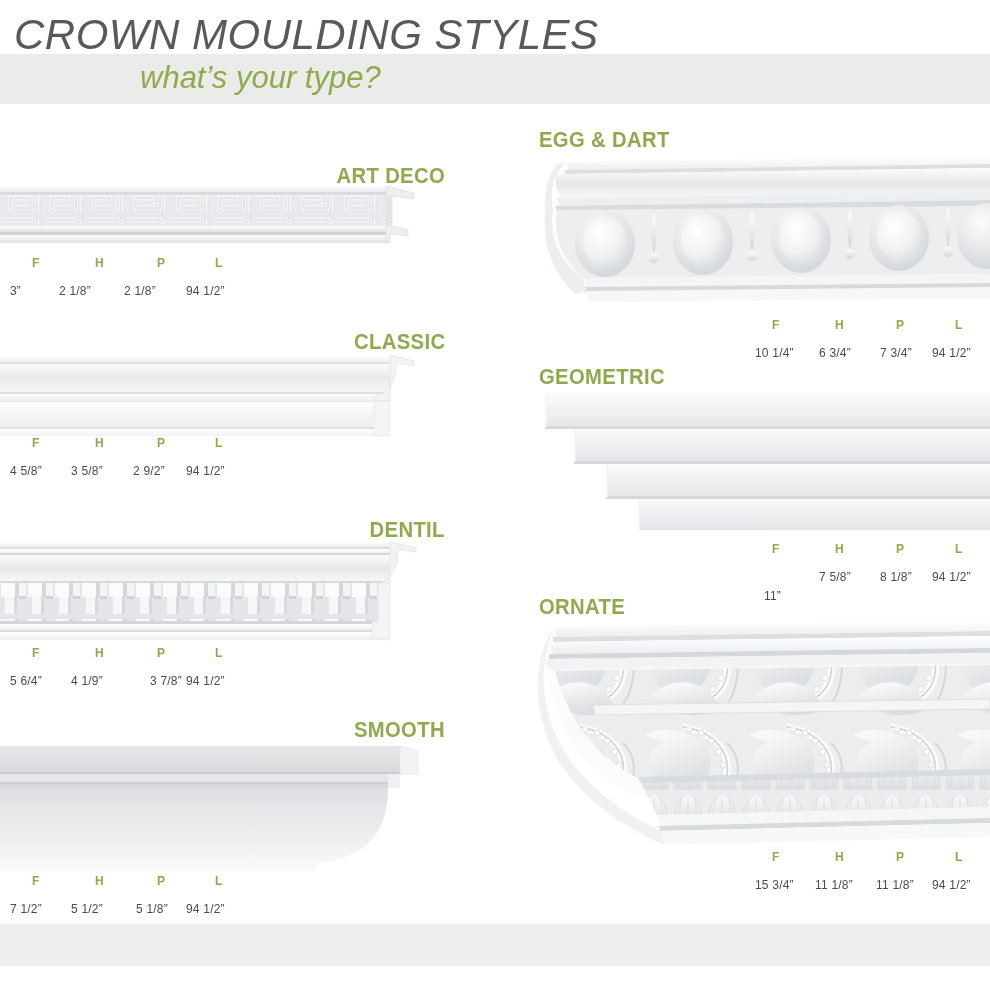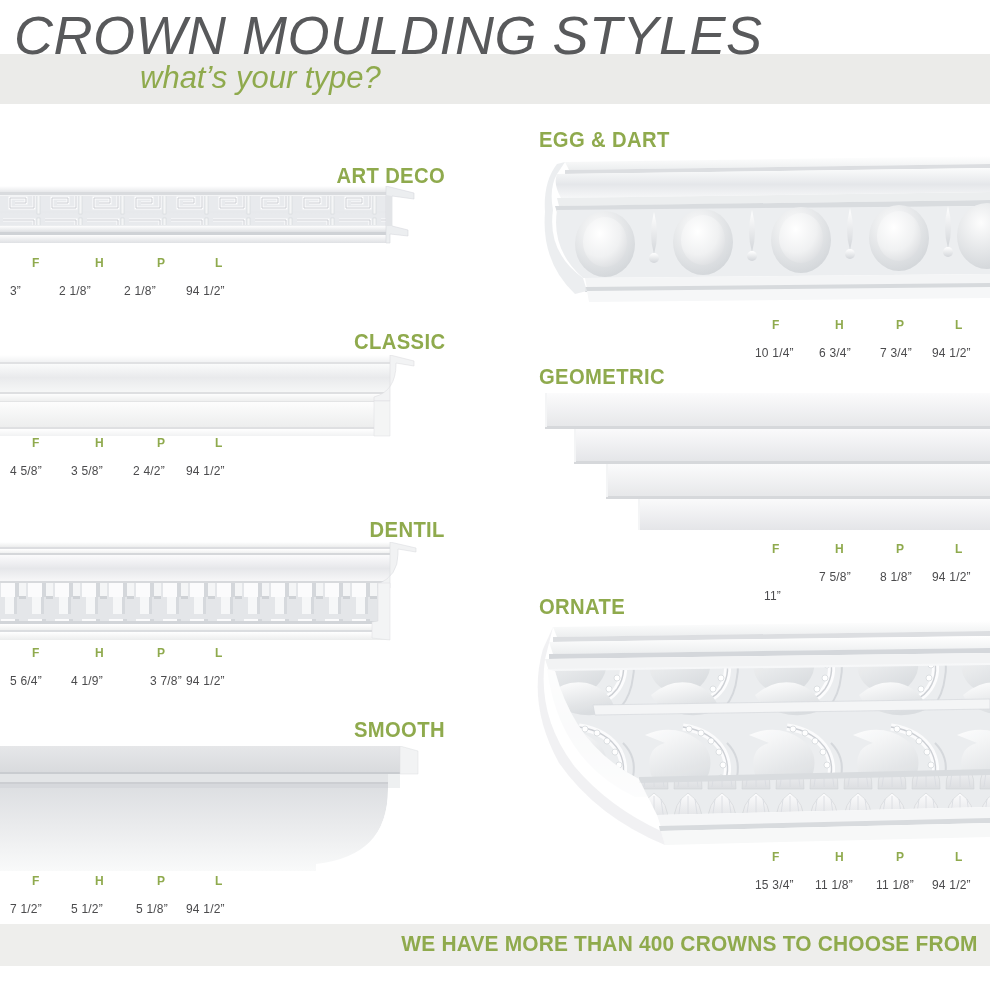--- a/index.html
+++ b/index.html
@@ -12,21 +12,21 @@
   }
   .page{position:relative;width:990px;height:990px;overflow:hidden;background:#fff;}
 
   
   .header-band{
     position:absolute;left:0;top:54px;width:990px;height:50px;
     background:#ebebe9;
   }
   .title{
     position:absolute;left:14px;top:13px;
-    font-size:54px;line-height:44px;
+    font-size:42px;line-height:44px;
     font-style:italic;font-weight:300;
     letter-spacing:0.5px;
     color:#58595b;
     white-space:nowrap;
     font-stretch:condensed;
   }
   .subtitle{
     position:absolute;left:140px;top:61px;
     font-size:31px;line-height:34px;
     font-style:italic;font-weight:400;
@@ -182,21 +182,21 @@
     <div class="spec" style="left:6px;top:106px;">
       <div class="spec-row">
         <span class="spec-letter" style="left:26px;">F</span>
         <span class="spec-letter" style="left:89px;">H</span>
         <span class="spec-letter" style="left:151px;">P</span>
         <span class="spec-letter" style="left:209px;">L</span>
       </div>
       <div class="spec-row" style="margin-top:8px;">
         <span class="spec-value" style="left:4px;">4 5/8”</span>
         <span class="spec-value" style="left:65px;">3 5/8”</span>
-        <span class="spec-value" style="left:127px;">2 4/2”</span>
+        <span class="spec-value" style="left:127px;">2 9/2”</span>
         <span class="spec-value" style="left:180px;">94 1/2”</span>
       </div>
     </div>
   </div>
 
   <div class="style-block" style="left:0;top:518px;width:455px;height:170px;">
     <div class="style-heading heading-right" style="top:0px;right:10px;">DENTIL</div>
     <div class="mould" style="left:0;top:24px;width:448px;height:110px;">
       <svg width="448" height="110" viewBox="0 0 448 110">
         <defs>
@@ -516,15 +516,14 @@
       <div class="spec-row" style="margin-top:8px;">
         <span class="spec-value" style="left:-12px;">15 3/4”</span>
         <span class="spec-value" style="left:48px;">11 1/8”</span>
         <span class="spec-value" style="left:109px;">11 1/8”</span>
         <span class="spec-value" style="left:165px;">94 1/2”</span>
       </div>
     </div>
   </div>
 
   <div class="footer-band"></div>
-  <div class="footer-text"><span>WE HAVE MORE THAN 400 CROWNS TO CHOOSE FROM</span></div>
 
 </div>
 
 </body></html>

